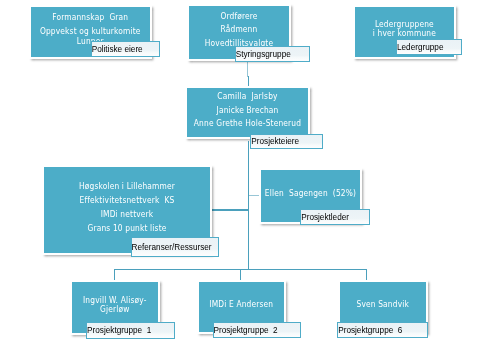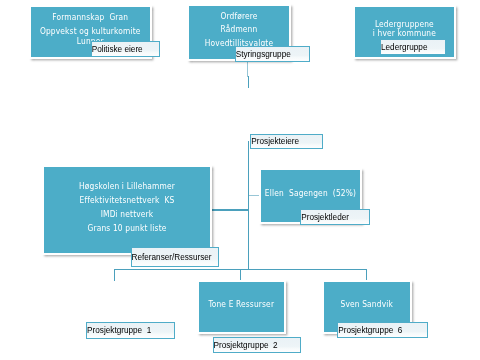--- a/index.html
+++ b/index.html
@@ -63,63 +63,76 @@
   <div class="tag" style="left:234.7px;top:45.6px;width:75.3px;height:16.1px;">
     <span>Styringsgruppe</span>
   </div>
 
   <div class="node" style="left:352.9px;top:4.7px;width:103px;height:54px;">
     <div class="txt">
         <p>Ledergruppene
 i hver kommune</p>
       </div>
   </div>
-  <div class="tag" style="left:380px;top:38.7px;width:65.5px;height:15.9px;">
+  <div class="tag" style="left:396px;top:38.7px;width:65.5px;height:15.9px;">
     <span>Ledergruppe</span>
   </div>
 
+  <div class="node" style="left:185px;top:86px;width:125px;height:53.3px;">
+    <div class="txt">
+        <p>Camilla  Jarlsby</p>
+        <p>Janicke Brechan</p>
+        <p>Anne Grethe Hole-Stenerud</p>
+      </div>
+  </div>
   <div class="tag" style="left:250.3px;top:133.75px;width:72.3px;height:15.25px;">
     <span>Prosjekteiere</span>
   </div>
 
   <div class="node" style="left:42px;top:165px;width:170px;height:90px;">
     <div class="txt">
         <p>Høgskolen i Lillehammer</p>
         <p>Effektivitetsnettverk  KS</p>
         <p>IMDi nettverk</p>
         <p>Grans 10 punkt liste</p>
       </div>
   </div>
-  <div class="tag" style="left:130.5px;top:236.7px;width:88.1px;height:20.8px;margin-top:10px;">
+  <div class="tag" style="left:130.5px;top:236.7px;width:88.1px;height:20.8px;">
     <span>Referanser/Ressurser</span>
   </div>
 
   <div class="node" style="left:259px;top:168px;width:103px;height:56px;">
     <div class="txt">
         <p>Ellen  Sagengen  (52%)</p>
       </div>
   </div>
   <div class="tag" style="left:300.2px;top:209.3px;width:70.3px;height:16px;">
     <span>Prosjektleder</span>
   </div>
 
+  <div class="node" style="left:70px;top:280px;width:89.5px;height:55px;">
+    <div class="txt">
+        <p>Ingvill W. Alisøy-
+Gjerløw</p>
+      </div>
+  </div>
   <div class="tag" style="left:86.1px;top:321.9px;width:88.8px;height:16.9px;">
     <span>Prosjektgruppe  1</span>
   </div>
 
   <div class="node" style="left:196.5px;top:280px;width:89.5px;height:54px;">
     <div class="txt">
-        <p>Tone E Ressurser</p>
+        <p>IMDi E Andersen</p>
       </div>
   </div>
-  <div class="tag" style="left:212.5px;top:321.5px;width:88.4px;height:16.3px;margin-top:15px;">
+  <div class="tag" style="left:212.5px;top:321.5px;width:88.4px;height:16.3px;">
     <span>Prosjektgruppe  2</span>
   </div>
 
-  <div class="node" style="left:322px;top:280px;width:89.5px;height:54px;">
+  <div class="node" style="left:338px;top:280px;width:89.5px;height:54px;">
     <div class="txt">
         <p>Sven Sandvik</p>
       </div>
   </div>
   <div class="tag" style="left:337.2px;top:321.5px;width:90.6px;height:16.3px;">
     <span>Prosjektgruppe  6</span>
   </div>
 
 </div>
 

